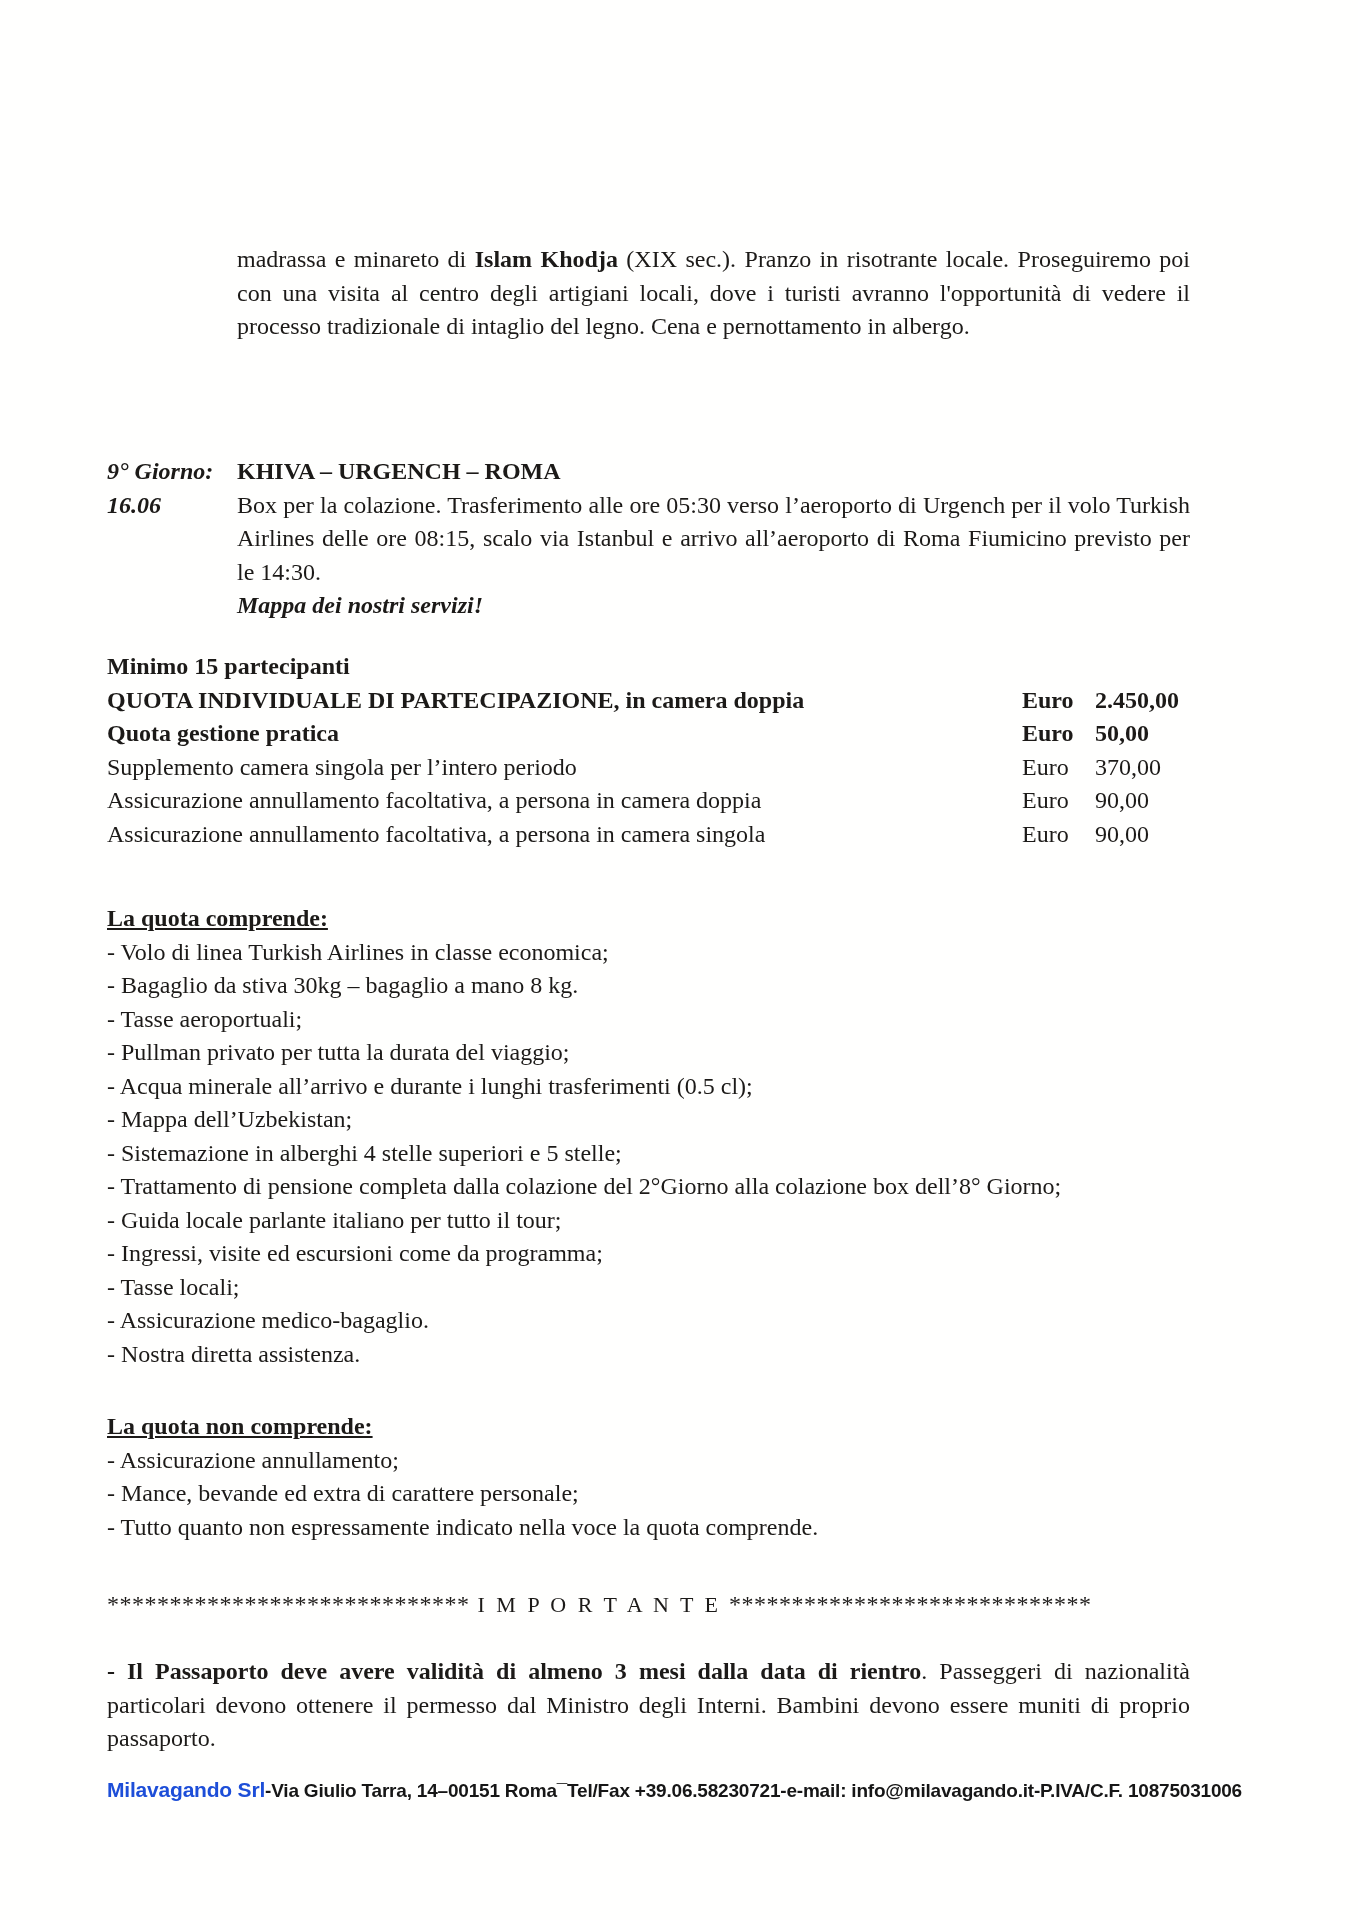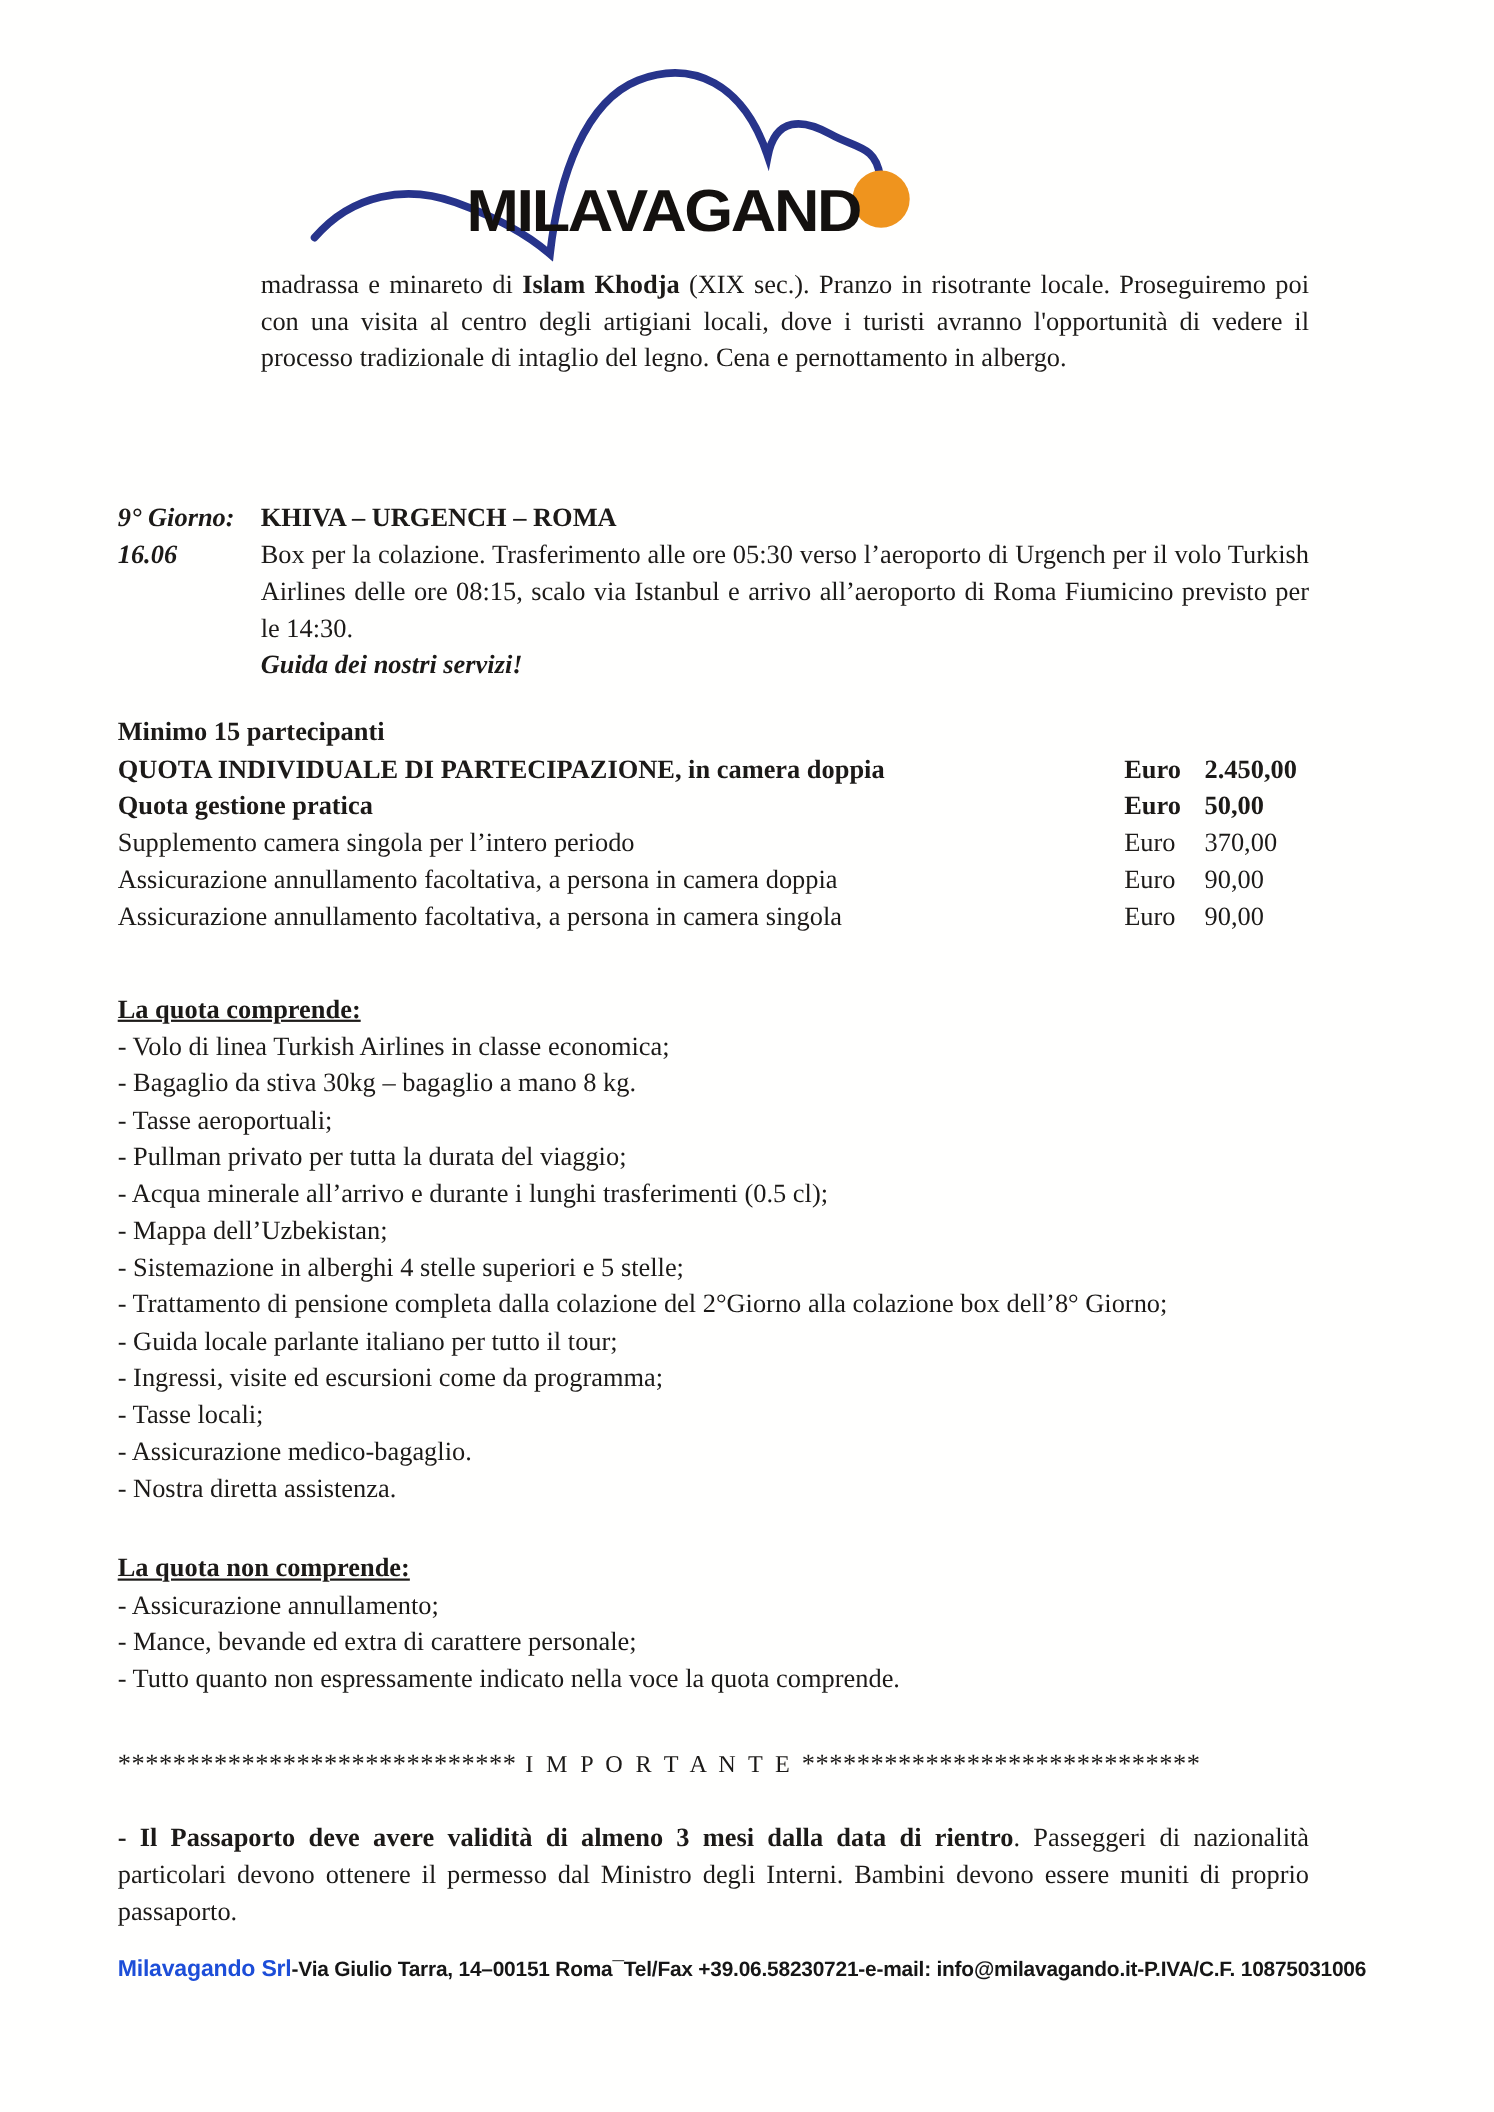--- a/index.html
+++ b/index.html
@@ -38,42 +38,32 @@
   .footer{position:absolute;left:107px;top:1778px;width:1180px;
           font-family:"Liberation Sans","DejaVu Sans",sans-serif;font-weight:bold;
           font-size:19px;letter-spacing:-0.2px;color:#161616;}
   .footer-company{font-size:21px;}
 </style>
 </head>
 <body>
 
 <div class="page">
 
-  <div class="logo-wrap">
-    <svg width="565" height="190" viewBox="0 0 565 190">
-      <path d="M 8,168 C 42,128 92,120 136,136 C 172,149 200,164 222,183
-               C 230,112 254,44 302,25 C 352,6 398,28 420,94
-               C 427,58 452,60 477,74 C 500,87 518,84 522,112
-               C 525,132 516,143 505,139" fill="none" stroke="#27348b" stroke-width="7" stroke-linecap="round"></path>
-      <circle cx="523" cy="133" r="26" fill="#ef941e"></circle>
-      <text x="146" y="162" font-family="Liberation Sans, DejaVu Sans, sans-serif" font-size="54" font-weight="bold" letter-spacing="-2" fill="#14110f" textLength="358" lengthAdjust="spacingAndGlyphs">MILAVAGAND</text>
-    </svg>
-  </div>
 
   <p class="intro txt"><span>madrassa e minareto di </span><strong>Islam Khodja</strong><span> (XIX sec.). Pranzo in risotrante locale. Proseguiremo poi con una visita al centro degli artigiani locali, dove i turisti avranno l'opportunità di vedere il processo tradizionale di intaglio del legno. Cena e pernottamento in albergo.</span></p>
 
   <div class="day txt">
     <div class="day-left">
       <div>9° Giorno:</div>
       <div>16.06</div>
     </div>
     <div class="day-right">
       <div class="day-route">KHIVA – URGENCH – ROMA</div>
       <p class="day-desc">Box per la colazione. Trasferimento alle ore 05:30 verso l’aeroporto di Urgench per il volo Turkish Airlines delle ore 08:15, scalo via Istanbul e arrivo all’aeroporto di Roma Fiumicino previsto per le 14:30.</p>
-      <div class="day-closing">Guida dei nostri servizi!</div>
+      <div class="day-closing">Mappa dei nostri servizi!</div>
     </div>
   </div>
 
   <div class="pricing txt">
     <div class="strong">Minimo 15 partecipanti</div>
     <div class="p-row strong">
       <span class="p-label">QUOTA INDIVIDUALE DI PARTECIPAZIONE, in camera doppia</span>
       <span class="p-cur">Euro</span>
       <span class="p-amt">2.450,00</span>
     </div>

